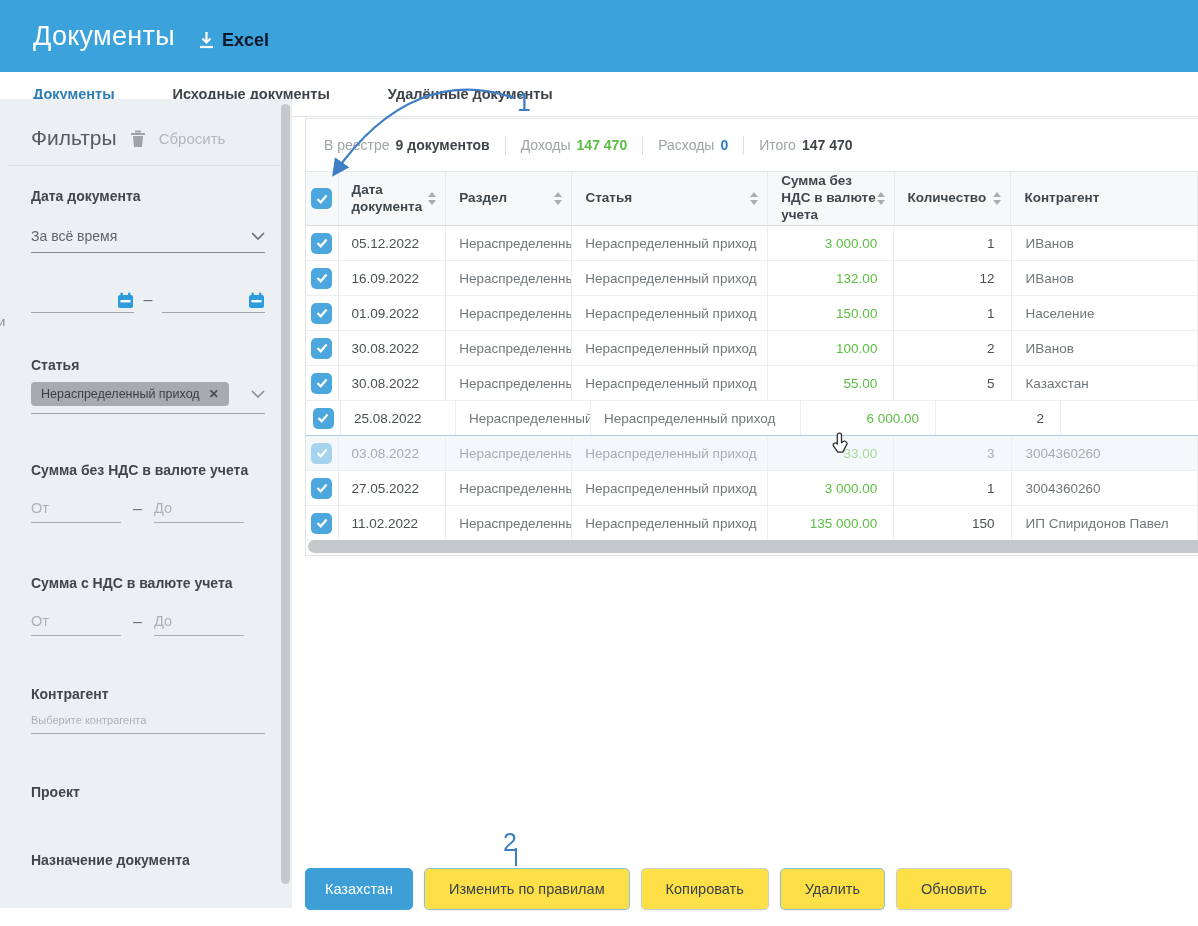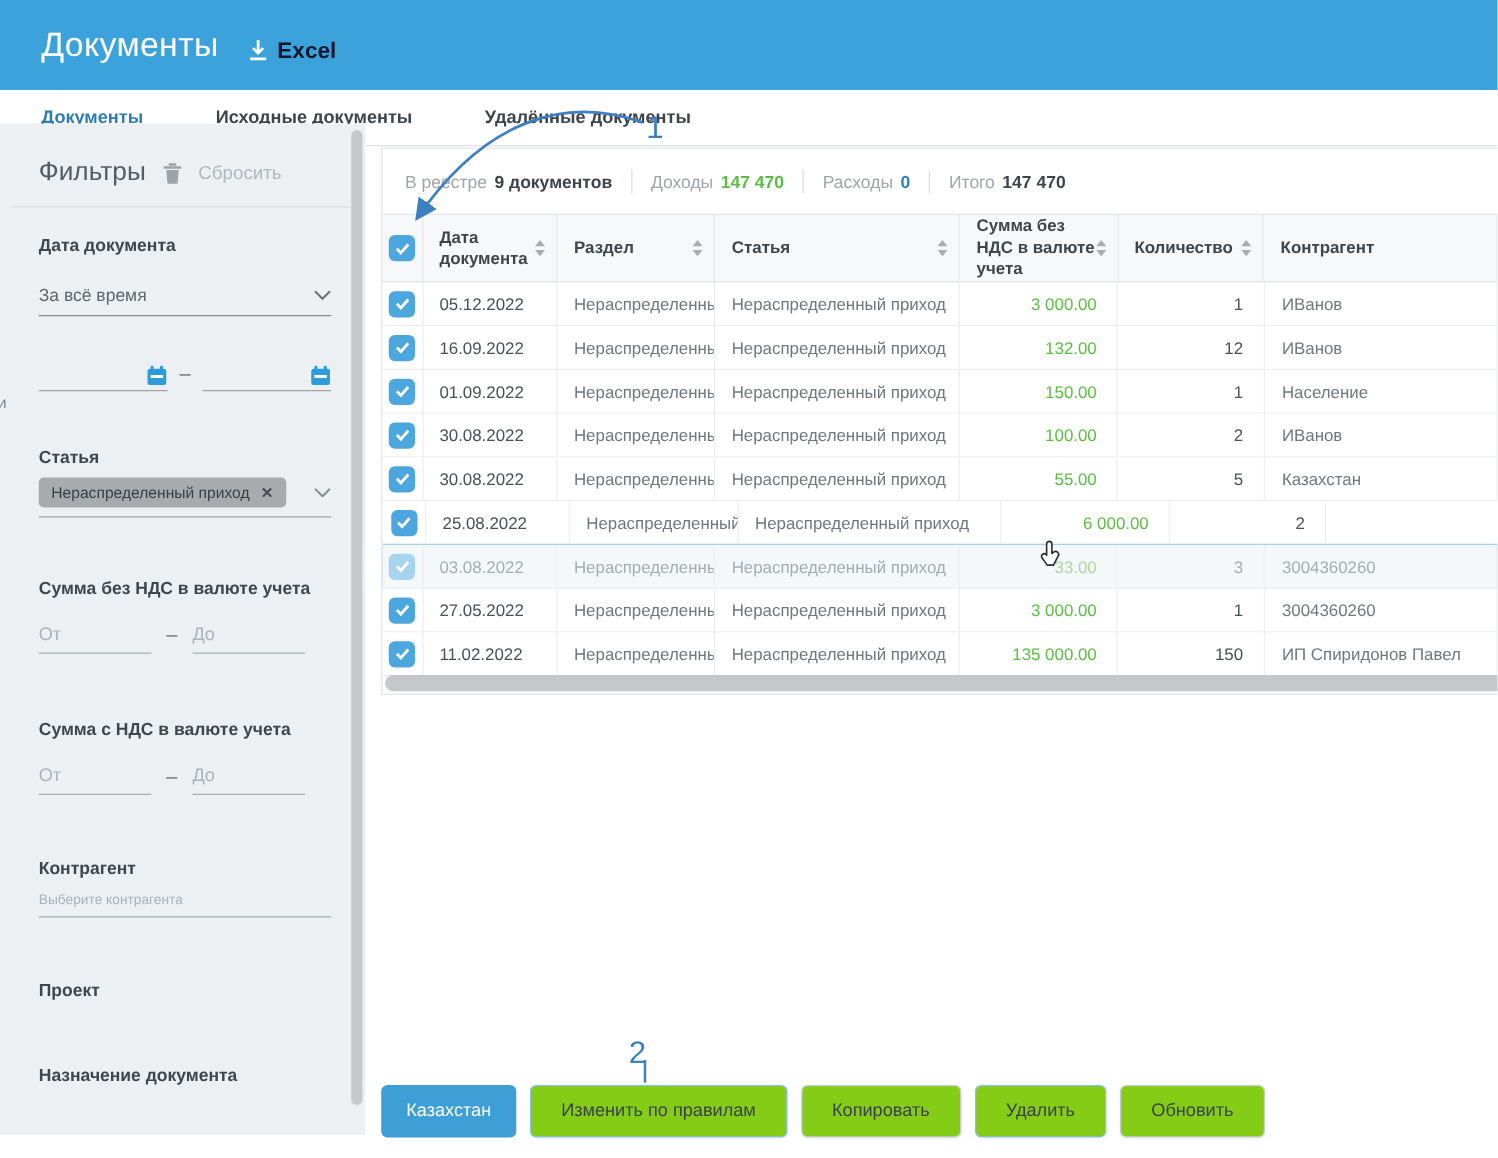--- a/index.html
+++ b/index.html
@@ -87,21 +87,21 @@
   .td.col-qty { color:#4A5054; justify-content:flex-end; padding-right:16px; padding-left:0; }
   .tr.hovered { background:#F5F8FA; box-shadow:0 -1px 0 #ABCFE5, 0 1px 0 #ABCFE5; }
   .tr.hovered .td { color:#A6ACB0; }
   .tr.hovered .td.col-amount { color:#ACD89E; }
   .tr.hovered .cb { background:#A6D4EF; }
   .hscrollbar { position:absolute; left:2px; bottom:2px; width:900px; height:13px;
     background:#C5C8CB; border-radius:7px; cursor:grab; }
   
   .actions { position:absolute; left:305px; top:868px; display:flex; gap:11px; }
   .btn { height:42px; border-radius:5px; font-size:14.5px; display:flex; align-items:center;
-    justify-content:center; cursor:pointer; font-family:inherit; padding:0 24px; background:#84cc16; }
+    justify-content:center; cursor:pointer; font-family:inherit; padding:0 24px; background:#fde047; }
   .btn.primary { background:#3D9FD6; border:1px solid #3D9FD6; color:#fff; padding:0 19px; }
   .btn.outline { border:1px solid #C9CCCF; color:#39414A; box-shadow:0 1px 3px rgba(0,0,0,.07); }
   .btn.outline-blue { border:1px solid #8CC0E2; color:#39414A; box-shadow:0 1px 3px rgba(0,0,0,.07); }
   
   .overlay { position:absolute; left:0; top:0; pointer-events:none; z-index:30; }
   .annot-num { position:absolute; color:#3E7EC2; font-size:25px; z-index:31; }
   .annot-1 { left:517px; top:88px; }
   .annot-2 { left:503px; top:828px; }
   .hand-cursor { position:absolute; left:828px; top:432px; z-index:32; }
 </style>

